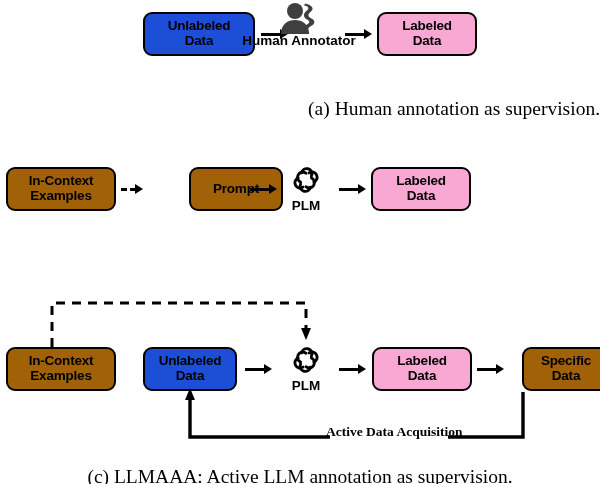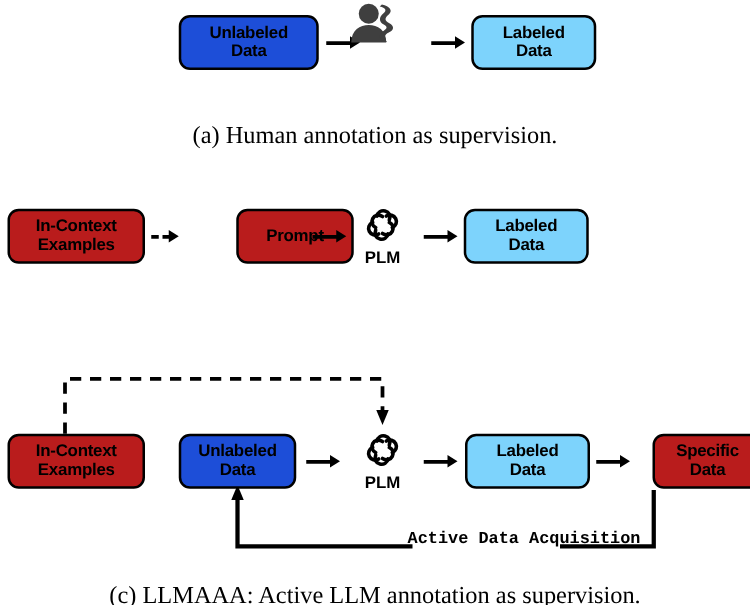--- a/index.html
+++ b/index.html
@@ -2,50 +2,50 @@
 <html><head>
 <meta charset="utf-8">
 <style>
   html,body{margin:0;padding:0;background:#ffffff;}
   body{width:600px;height:484px;overflow:hidden;
        font-family:"Liberation Sans",sans-serif;color:#000;}
   .fig{position:relative;width:600px;height:484px;}
 
   
   .node{position:absolute;box-sizing:border-box;
-        border:2.2px solid #000;border-radius:9px;background:#b91c1c;
+        border:2.2px solid #000;border-radius:9px;background:#a16207;
         display:flex;flex-direction:column;align-items:center;
         justify-content:center;line-height:1.08;
         font-family:"Liberation Sans",sans-serif;
         font-weight:bold;font-size:13.5px;letter-spacing:-0.2px;
         text-align:center;white-space:nowrap;}
   .node span{display:block;}
   .node.peach{background:#1d4ed8;}
-  .node.blue {background:#7dd3fc;}
+  .node.blue {background:#f9a8d4;}
 
   
   .arrow{position:absolute;height:0;display:flex;align-items:center;}
   .arrow .shaft{height:3px;background:#000;flex:1 1 auto;}
   .arrow .head{width:0;height:0;border-top:5.5px solid transparent;
                border-bottom:5.5px solid transparent;border-left:8px solid #000;
                margin-left:-1px;}
   .arrow.dashedA .shaft{height:0;border-top:3px dashed #000;background:none;}
 
   
   .caption{position:absolute;width:600px;text-align:center;
            font-family:"Liberation Serif",serif;font-size:19.5px;
            color:#000;white-space:nowrap;}
 
   
   .iconlabel{position:absolute;text-align:center;
              font-family:"Liberation Sans",sans-serif;font-weight:bold;
              font-size:13.5px;line-height:1.1;white-space:nowrap;}
 
   .loop-label{position:absolute;text-align:left;
-              font-family:Liberation Mono, monospace;font-weight:bold;
+              font-family:Liberation Serif, serif;font-weight:bold;
               font-size:13.5px;line-height:1.15;white-space:nowrap;}
 
   svg.icon{position:absolute;overflow:visible;}
   svg.wire{position:absolute;left:0;top:0;width:600px;height:484px;
            overflow:visible;pointer-events:none;}
 </style>
 </head>
 <body>
 
 <div class="fig">
@@ -64,32 +64,36 @@
     <g fill="#3F3F3F">
       <circle cx="19" cy="9" r="8"></circle>
       <path d="M5 32 C5 22 12 18 19 18 C26 18 33 22 33 32 Z"></path>
       <path d="M29.5 1.5 C36 3 38.5 6.5 35 9.5 C31.5 12.5 31.5 14.5 35.5 16.5
                C39.5 18.5 39.5 22 35 24 C31.5 25.5 31 28.5 33.5 31.5
                L29.5 31.5 C27 28 27.5 24.5 31 22.5 C34 20.8 34 19.2 31 17.6
                C27 15.5 27 11.5 30.8 8.6 C33.6 6.4 32.6 4.3 27.8 3.2 Z"></path>
     </g>
   </svg>
 
+  <div class="iconlabel" style="left:239px;top:34px;width:120px;">
+    <span>Human</span>
+    <span>Annotator</span>
+  </div>
 
   <div class="arrow" style="left:345px;top:34px;width:27px;">
     <div class="shaft"></div>
       <div class="head"></div>
   </div>
 
   <div class="node blue" style="left:377px;top:12px;width:100px;height:44px;">
     <span>Labeled</span>
     <span>Data</span>
   </div>
 
-  <div class="caption" style="left:0;top:98px;">(a)  Human annotation as supervision.</div>
+  <div class="caption" style="left:0;top:98px;text-align:right;">(a)  Human annotation as supervision.</div>
 
   <div class="node" style="left:6px;top:167px;width:110px;height:44px;">
     <span>In-Context</span>
     <span>Examples</span>
   </div>
 
   <div class="arrow dashedA" style="left:121px;top:189px;width:22px;">
     <div class="shaft"></div>
       <div class="head"></div>
   </div>

